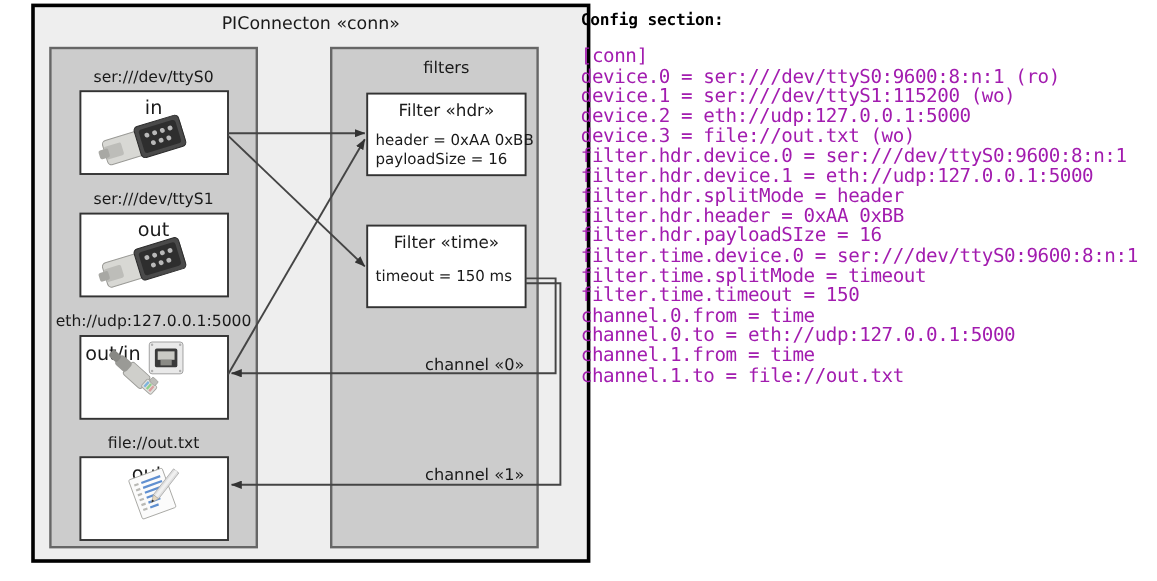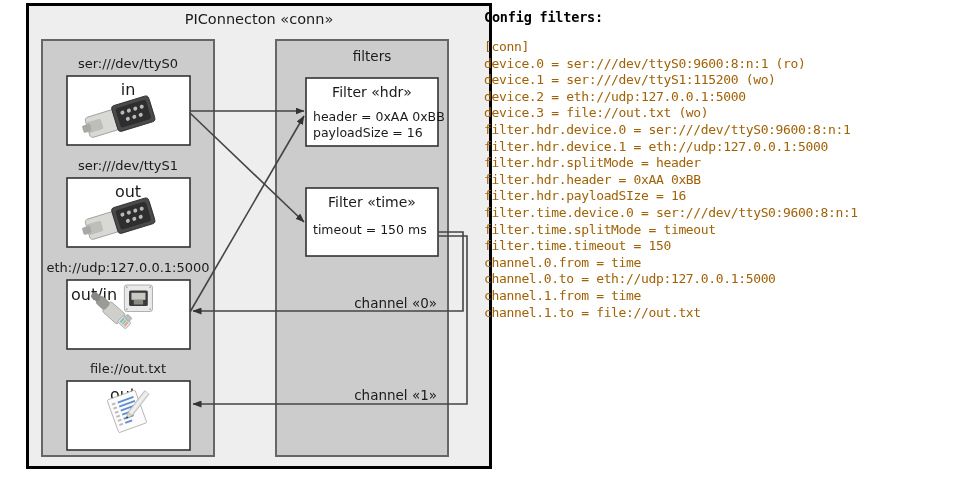--- a/index.html
+++ b/index.html
@@ -52,23 +52,23 @@
   #config-heading {
     font-family: "DejaVu Sans Mono", monospace;
     font-size: 13.5px;
     font-weight: bold;
     color: #000000;
     margin: 0 0 14px 0;
     letter-spacing: -0.2px;
   }
   #config-code {
     font-family: "DejaVu Sans Mono", monospace;
-    font-size: 13px;
+    font-size: 16px;
     line-height: 16.6px;
-    color: #a16207;
+    color: #a21caf;
     white-space: pre;
     margin: 0;
     letter-spacing: -0.35px;
   }
   .cfg-line { display: block; }
 </style>
 </head>
 <body>
 
 <div id="diagram-panel">
@@ -213,15 +213,15 @@
 
     <path class="conn-line" d="M 415,232 L 440,232 L 440,311 L 170,311" marker-end="url(#arrowhead)"></path>
     <text class="t-chan end" x="414" y="308">channel «0»</text>
 
     <path class="conn-line" d="M 415,236 L 444,236 L 444,404 L 170,404" marker-end="url(#arrowhead)"></path>
     <text class="t-chan end" x="414" y="400">channel «1»</text>
   </svg>
 </div>
 
 <div id="config-panel">
-  <div id="config-heading">Config filters:</div>
+  <div id="config-heading">Config section:</div>
   <div id="config-code"><span class="cfg-line">[conn]</span><span class="cfg-line">device.0 = ser:///dev/ttyS0:9600:8:n:1 (ro)</span><span class="cfg-line">device.1 = ser:///dev/ttyS1:115200 (wo)</span><span class="cfg-line">device.2 = eth://udp:127.0.0.1:5000</span><span class="cfg-line">device.3 = file://out.txt (wo)</span><span class="cfg-line">filter.hdr.device.0 = ser:///dev/ttyS0:9600:8:n:1</span><span class="cfg-line">filter.hdr.device.1 = eth://udp:127.0.0.1:5000</span><span class="cfg-line">filter.hdr.splitMode = header</span><span class="cfg-line">filter.hdr.header = 0xAA 0xBB</span><span class="cfg-line">filter.hdr.payloadSIze = 16</span><span class="cfg-line">filter.time.device.0 = ser:///dev/ttyS0:9600:8:n:1</span><span class="cfg-line">filter.time.splitMode = timeout</span><span class="cfg-line">filter.time.timeout = 150</span><span class="cfg-line">channel.0.from = time</span><span class="cfg-line">channel.0.to = eth://udp:127.0.0.1:5000</span><span class="cfg-line">channel.1.from = time</span><span class="cfg-line">channel.1.to = file://out.txt</span></div>
 </div>
 
 </body></html>

